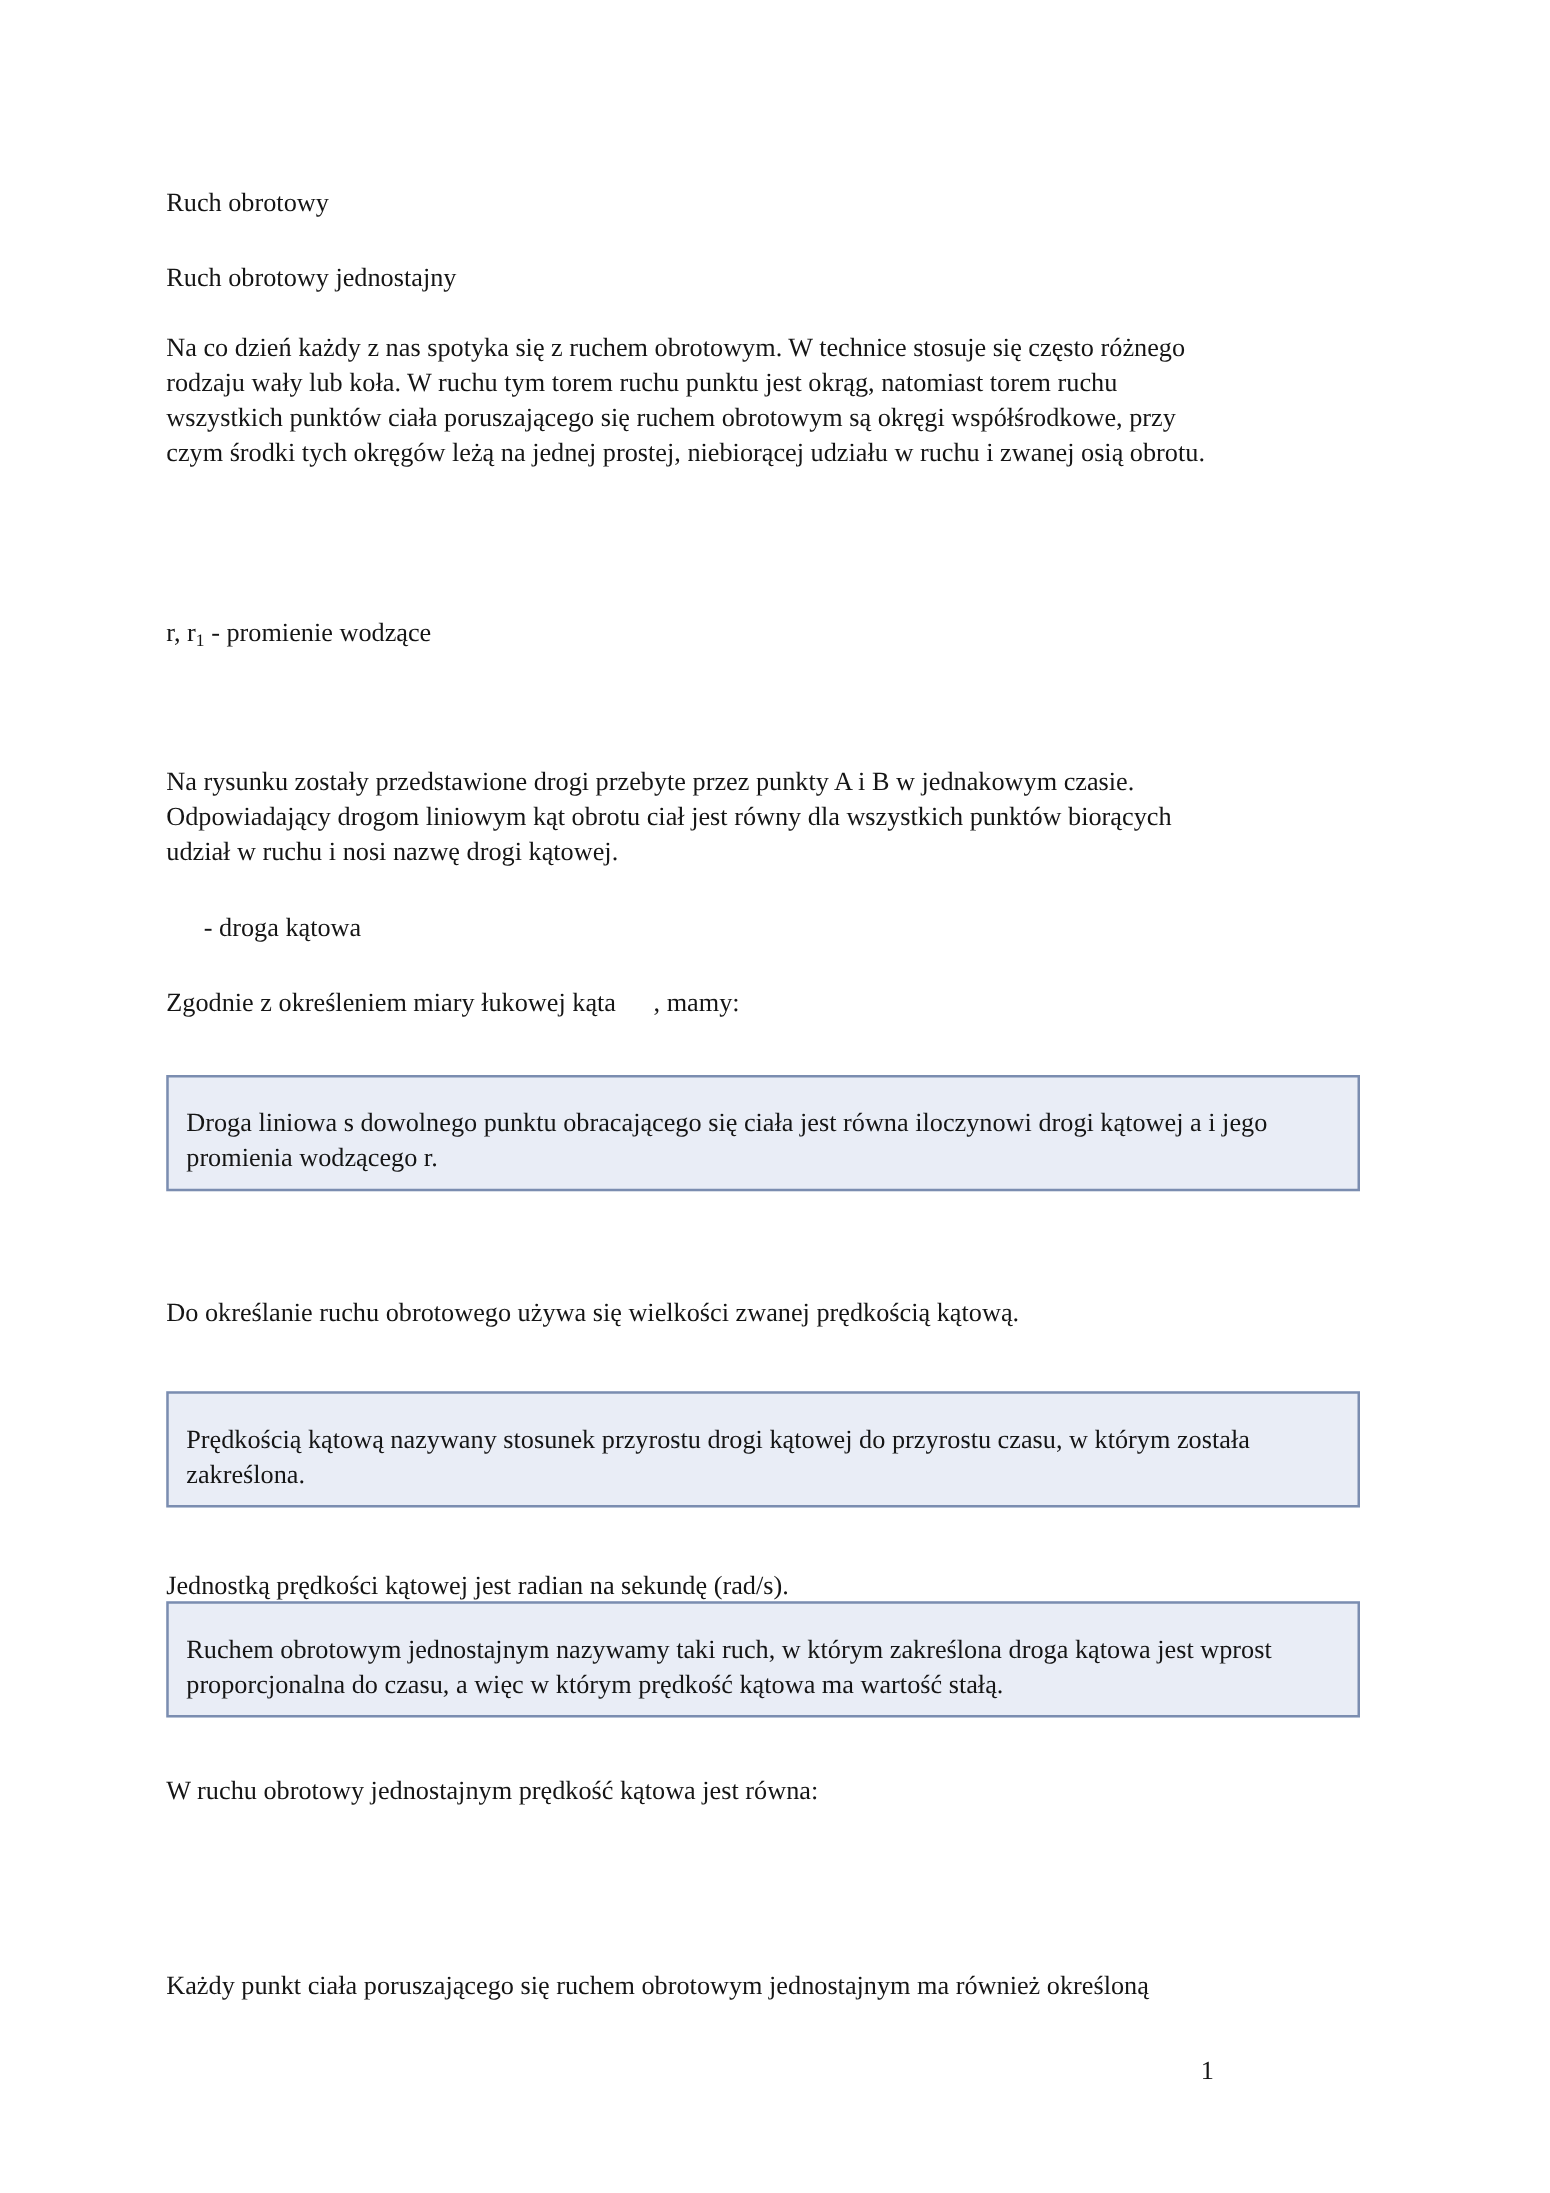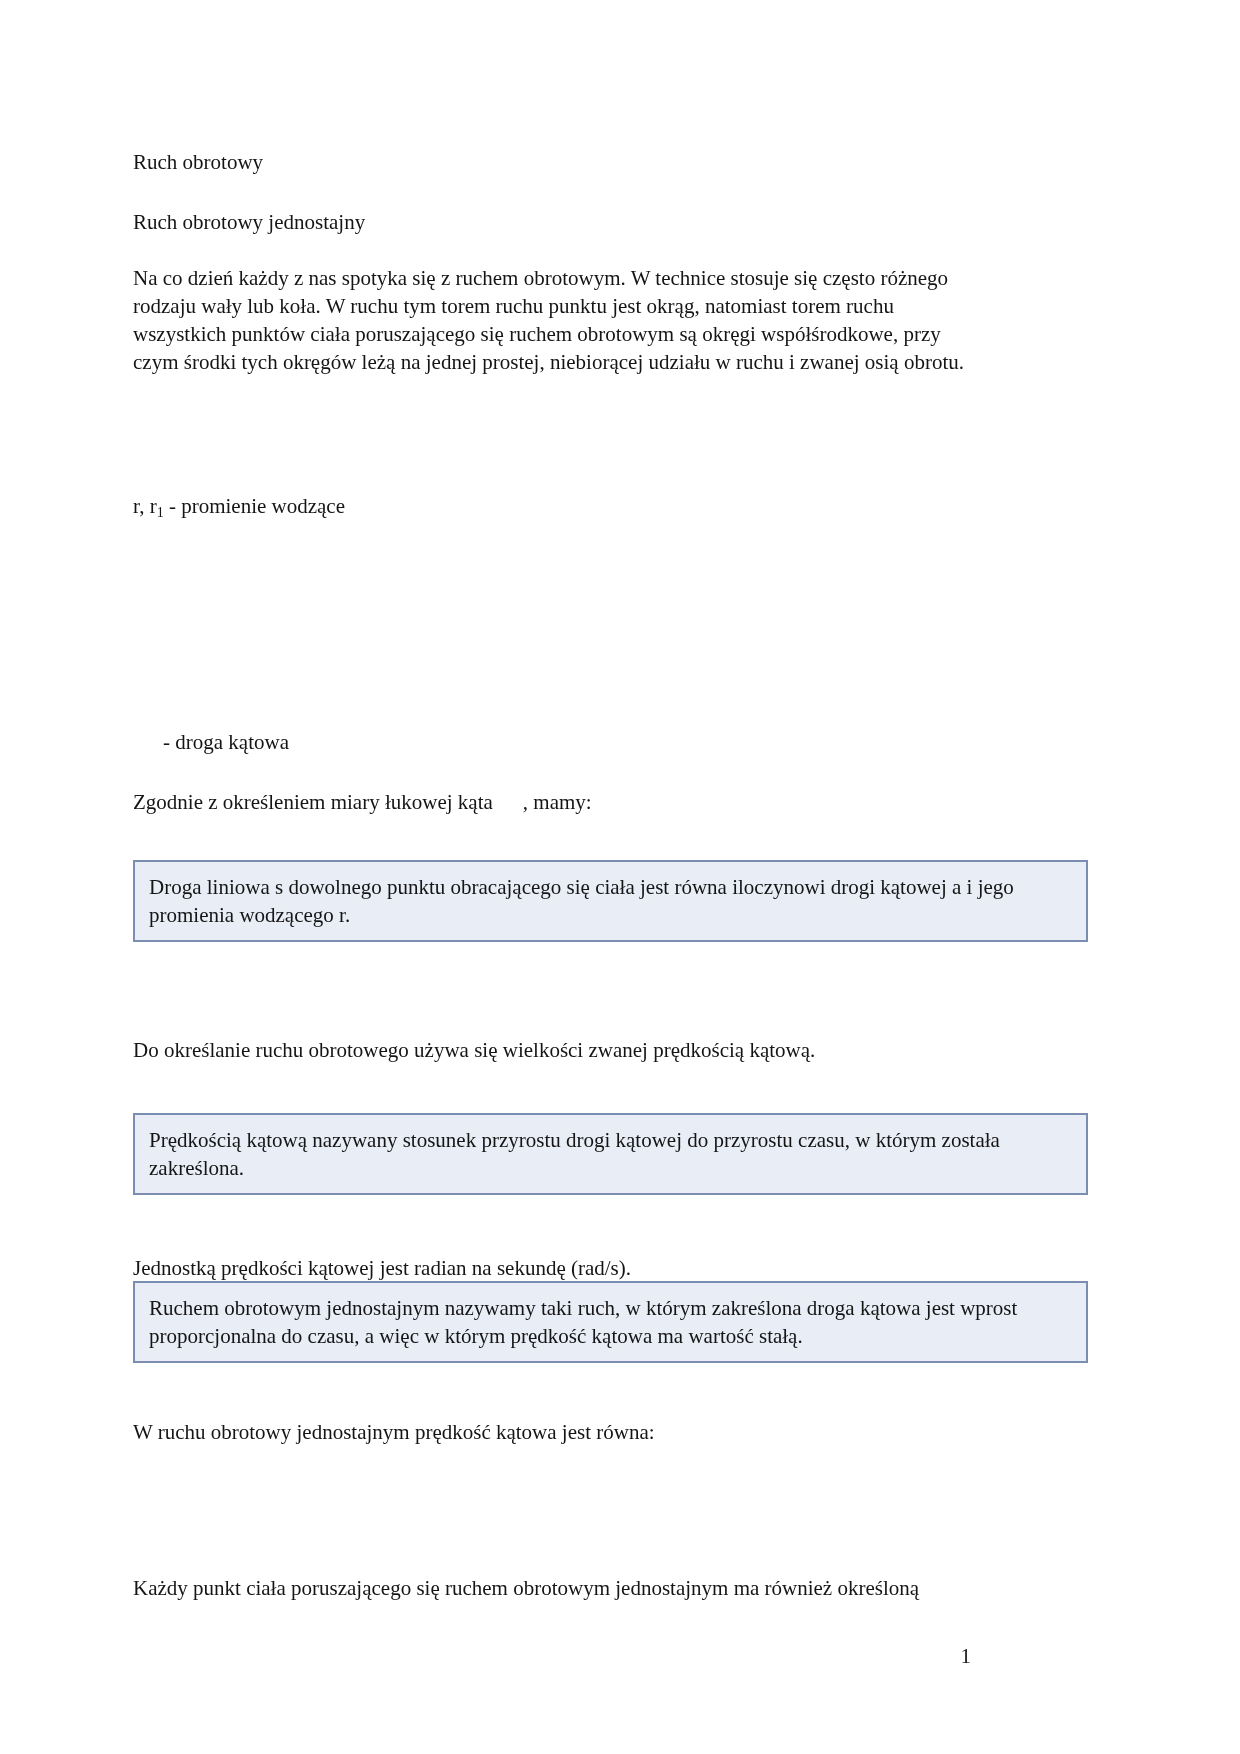--- a/index.html
+++ b/index.html
@@ -21,21 +21,21 @@
     position: absolute;
     left: 133px;
     width: 840px;
   }
   .callout {
     position: absolute;
     left: 133px;
     width: 955px;
     background: var(--box-fill, #e9edf6);
     border: 2px solid var(--box-border, #7b8db0);
-    padding: 11px 14px 11px 14px;
+    padding: 22px 14px 11px 14px;
   }
   .sub {
     font-size: 14px;
     line-height: 0;
     vertical-align: -4px;
   }
   .symbol-gap {
     display: inline-block;
     width: 30px;
   }
@@ -58,20 +58,21 @@
 
   <div class="block" style="top:208px">Ruch obrotowy jednostajny</div>
 
   <div class="block" style="top:264px">Na co dzień każdy z nas spotyka się z ruchem obrotowym. W technice stosuje się często różnego rodzaju wały lub koła. W ruchu tym torem ruchu punktu jest okrąg, natomiast torem ruchu wszystkich punktów ciała poruszającego się ruchem obrotowym są okręgi współśrodkowe, przy czym środki tych okręgów leżą na jednej prostej, niebiorącej udziału w ruchu i zwanej osią obrotu.</div>
 
   <div class="block" style="top:492px">
     <span>r, r</span><span class="sub">1</span><span> - promienie wodzące</span>
   </div>
 
 
+  <div class="block" style="top:611px">Na rysunku zostały przedstawione drogi przebyte przez punkty A i B w jednakowym czasie. Odpowiadający drogom liniowym kąt obrotu ciał jest równy dla wszystkich punktów biorących udział w ruchu i nosi nazwę drogi kątowej.</div>
 
   <div class="block" style="top:788px">
     <span>Zgodnie z określeniem miary łukowej kąta</span><span class="symbol-gap"></span><span>, mamy:</span>
   </div>
 
   <div class="block indented" style="top:728px">- droga kątowa</div>
 
   <div class="callout" style="top:860px">
     <div>Droga liniowa s dowolnego punktu obracającego się ciała jest równa iloczynowi drogi kątowej a i jego promienia wodzącego r.</div>
   </div>

